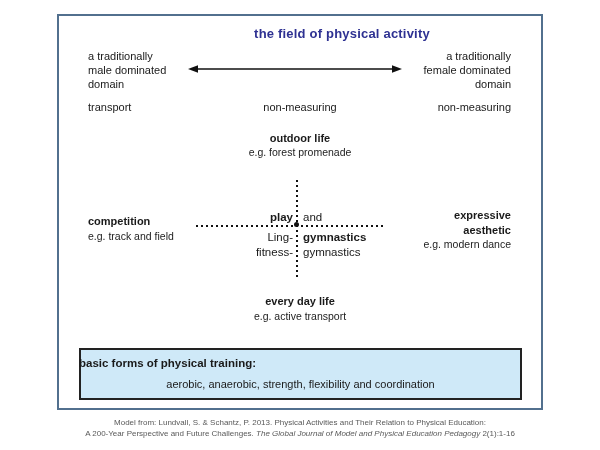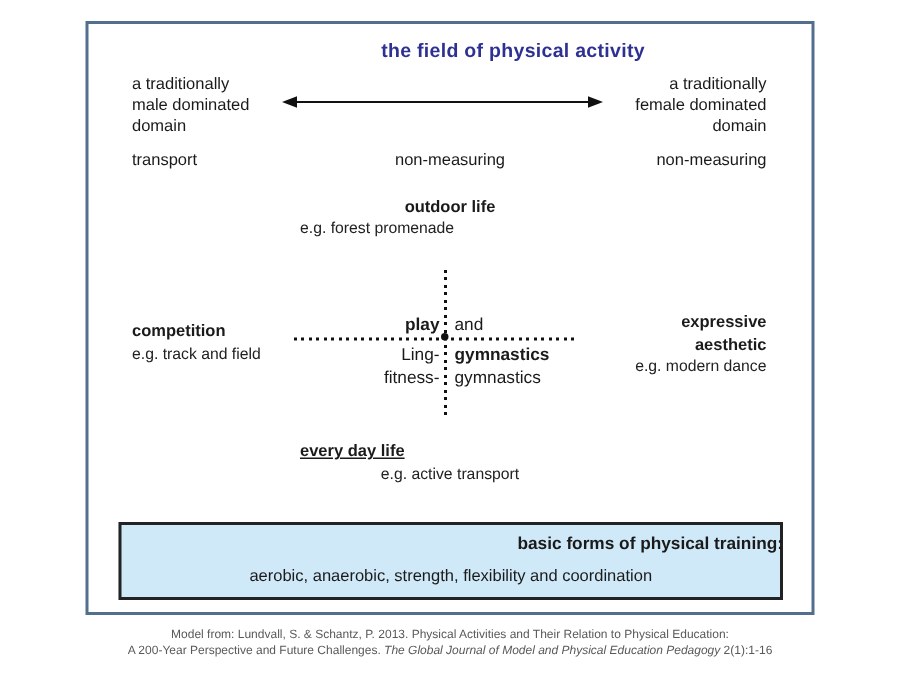--- a/index.html
+++ b/index.html
@@ -20,48 +20,48 @@
   .blk{font-size:11px;line-height:14px;}
   .bold{font-weight:bold;}
   .example{font-size:10.5px;color:#222;}
   #left-domain{left:88px;top:49px;width:130px;text-align:left;}
   #right-domain{left:380px;top:49px;width:131px;text-align:right;}
   #gender-arrow{left:188px;top:61px;}
   #measuring-left{left:88px;top:100px;}
   #measuring-center{left:230px;top:100px;width:140px;text-align:center;}
   #measuring-right{left:371px;top:100px;width:140px;text-align:right;}
   #outdoor-label{left:200px;top:131px;width:200px;text-align:center;}
-  #outdoor-example{left:200px;top:146px;width:200px;}
+  #outdoor-example{left:200px;top:146px;width:200px;text-align:center;}
   #v-dotted{
     left:296px;top:180px;width:2px;height:99px;
     background-image:repeating-linear-gradient(to bottom,#111 0 2px,transparent 2px 5px);
   }
   #h-dotted{
     left:196px;top:225px;width:190px;height:2px;
     background-image:repeating-linear-gradient(to right,#111 0 2px,transparent 2px 5px);
   }
   #center-dot{left:294px;top:222px;width:5px;height:5px;background:#111;border-radius:50%;}
   .cl{font-size:11.5px;line-height:14px;}
   #center-play{left:190px;top:210px;width:103px;text-align:right;}
   #center-and{left:303px;top:210px;width:90px;text-align:left;}
   #center-ling{left:190px;top:230px;width:103px;text-align:right;}
   #center-gym1{left:303px;top:230px;width:110px;text-align:left;}
   #center-fitness{left:190px;top:245px;width:103px;text-align:right;}
   #center-gym2{left:303px;top:245px;width:110px;text-align:left;}
   #competition-label{left:88px;top:214px;}
   #competition-example{left:88px;top:230px;}
   #expressive-label{left:390px;top:208px;width:121px;text-align:right;line-height:15px;}
   #expressive-example{left:390px;top:238px;width:121px;text-align:right;}
-  #everyday-label{left:200px;top:294px;width:200px;text-align:left;text-decoration:underline;}
+  #everyday-label{left:200px;top:294px;width:200px;text-align:center;}
   #everyday-example{left:200px;top:310px;width:200px;text-align:center;}
   #training-box{
     left:79px;top:348px;width:439px;height:48px;
     background:#cfe9f8;border:2px solid #222222;
   }
-  #training-title{left:79px;top:357px;width:443px;text-align:right;font-size:11.5px;}
+  #training-title{left:79px;top:357px;width:443px;text-align:left;font-size:11.5px;}
   #training-items{left:79px;top:378px;width:443px;text-align:center;font-size:11px;}
   .cite{width:600px;left:0;text-align:center;font-size:8px;color:#595959;line-height:11px;}
   #citation-line1{top:417px;}
   #citation-line2{top:428px;}
   .italic{font-style:italic;}
 </style>
 </head>
 <body>
 
 <div class="abs" id="outer-box"></div>

